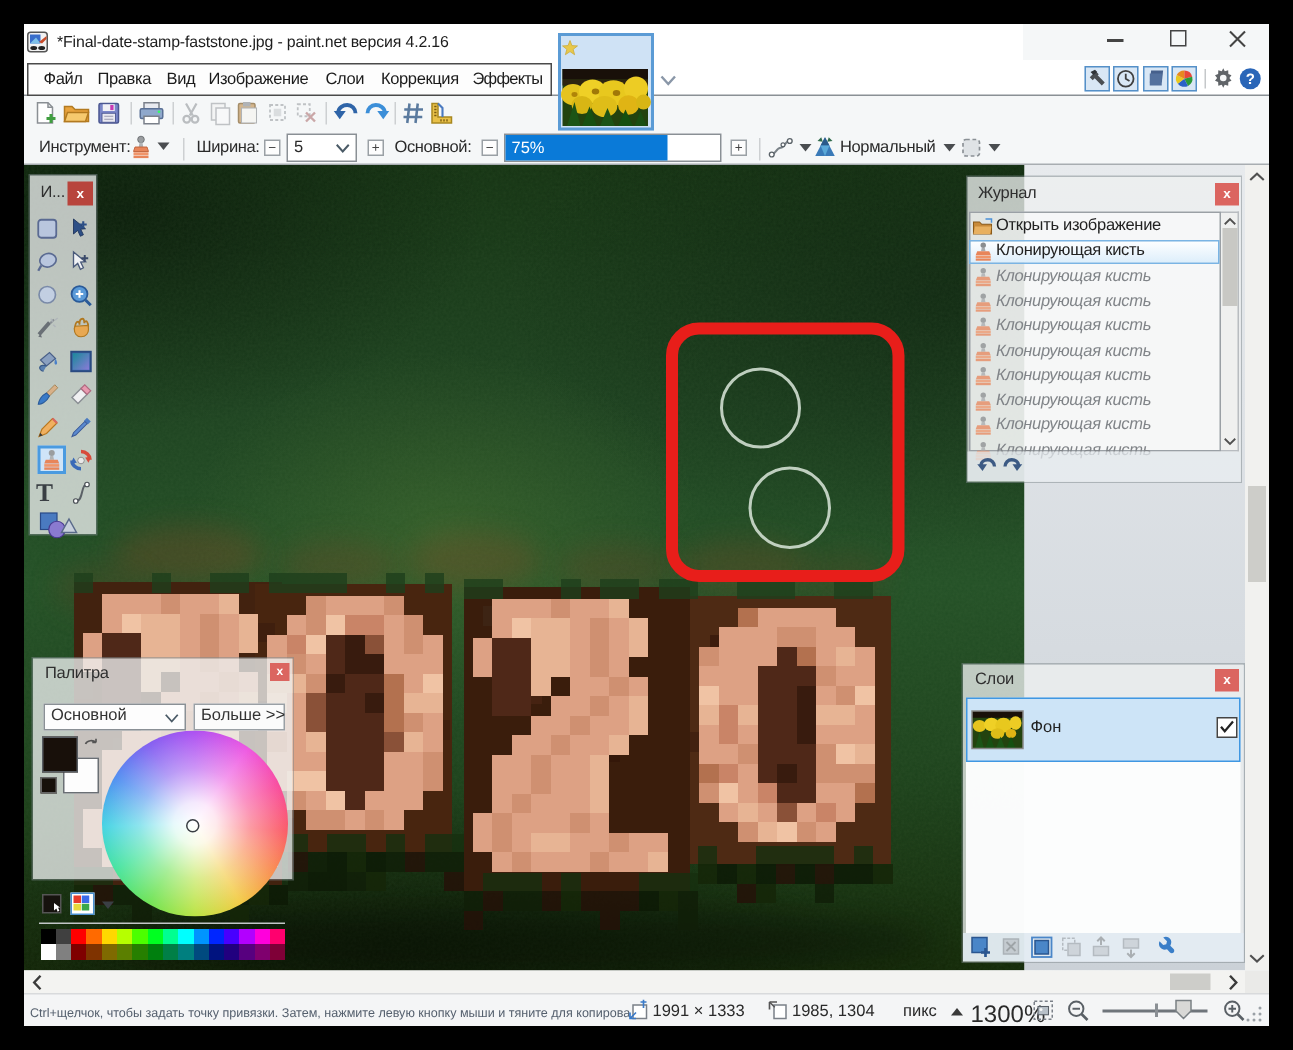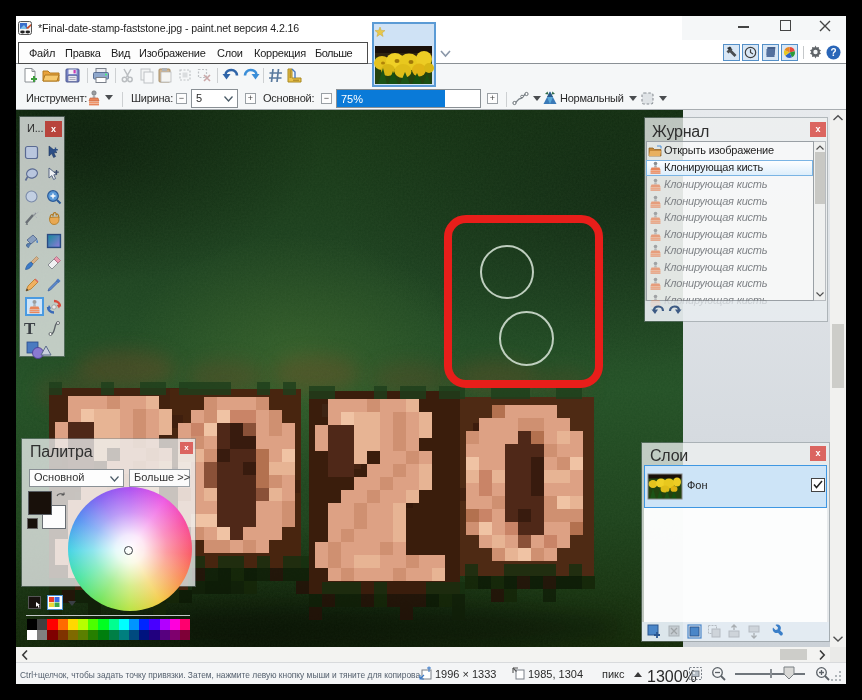--- a/index.html
+++ b/index.html
@@ -23,21 +23,21 @@
  radial-gradient(320px 190px at 10% 6%, rgba(4,14,5,.6), rgba(0,0,0,0) 75%),
  radial-gradient(380px 220px at 92% 16%, rgba(7,20,9,.45), rgba(0,0,0,0) 78%),
  linear-gradient(180deg,#153313 0%,#1d4220 30%,#235026 52%,#1d421c 76%,#132808 100%)}
 .haze{position:absolute;border-radius:50%;filter:blur(9px)}
 #workspace{position:absolute;left:667px;top:0;width:147px;height:537px;background:linear-gradient(180deg,#e7eaed 0%,#d6dbe0 60%,#cbd1d7 100%)}
 #vscroll{position:absolute;left:814px;top:94px;width:16px;height:537px;background:#f1f1ef}
 #hscroll{position:absolute;left:0;top:631px;width:814px;height:15px;background:#f3f3f1}
 #corner{position:absolute;left:814px;top:631px;width:16px;height:15px;background:#eaeae8}
 #statusbar{position:absolute;left:0;top:646px;width:830px;height:22px;background:#f4f5f6;border-top:1px solid #d8dadc}
 .panel{position:absolute;background:rgba(237,240,239,.78);box-shadow:0 0 0 1px rgba(125,135,140,.5)}
-.ptitle{position:absolute;font-size:16px;letter-spacing:-0.2px;color:#2f2f2f}
+.ptitle{position:absolute;font-size:11px;letter-spacing:-0.2px;color:#2f2f2f}
 .xbtn{position:absolute;background:#db6560;color:#fff;font-size:9px;font-weight:bold;text-align:center;font-family:"Liberation Sans",sans-serif}
 svg{position:absolute;overflow:visible}
 </style></head>
 <body>
 <div id="win">
 <div id="titlebar">
   <svg width="15" height="15" viewBox="0 0 15 15" style="left:2px;top:5px">
     <rect x="0.5" y="0.5" width="13" height="13" rx="2" fill="#f2f2f2" stroke="#555"></rect>
     <rect x="2" y="2" width="7" height="6" fill="#3a6ecb"></rect>
     <path d="M2 8 L6 4 L9 8 Z" fill="#7ec0e8"></path>
@@ -54,21 +54,21 @@
 </div>
 <div id="menubar"></div>
 <div id="menuline"></div>
 <div id="menubox"></div>
 <div class="mi" style="left:13px">Файл</div>
 <div class="mi" style="left:49px">Правка</div>
 <div class="mi" style="left:95px">Вид</div>
 <div class="mi" style="left:123px">Изображение</div>
 <div class="mi" style="left:201px">Слои</div>
 <div class="mi" style="left:238px">Коррекция</div>
-<div class="mi" style="left:299px;letter-spacing:-0.5px">Больше</div>
+<div class="mi" style="left:299px;letter-spacing:-0.5px">Эффекты</div>
 <div class="abs" style="left:356px;top:6px;width:64px;height:65px;background:#cfe2f5;border:2px solid #5b9bd5;z-index:6"></div>
 <svg width="10" height="10" style="left:359px;top:11px;z-index:7">
       <path d="M5 0 L6.3 3.4 L10 3.6 L7.1 5.9 L8.1 9.5 L5 7.4 L1.9 9.5 L2.9 5.9 L0 3.6 L3.7 3.4 Z" fill="#e8c84a" stroke="#c8a83a" stroke-width="0.5"></path>
     </svg>
 <svg width="57" height="38" viewBox="0 0 57 38" style="left:359px;top:30px;z-index:7">
   <rect width="57" height="38" fill="#23430f"></rect>
   <rect width="57" height="7" fill="#191009"></rect>
   <rect y="7" width="57" height="4" fill="#2e2410"></rect>
   <ellipse cx="7" cy="17" rx="8" ry="7" fill="#e5c31e"></ellipse>
   <ellipse cx="20" cy="15" rx="9" ry="8" fill="#efd026"></ellipse>
@@ -709,21 +709,21 @@
       </svg>
 </div>
 <div id="corner"></div>
 <div id="statusbar">
 <div class="abs" style="left:4px;top:7px;width:400px;font-size:8.4px;color:#55606e;white-space:nowrap;overflow:hidden">Ctrl+щелчок, чтобы задать точку привязки. Затем, нажмите левую кнопку мыши и тяните для копирования изображения вокруг точк...</div>
 <svg width="15" height="15" style="left:402px;top:3px">
         <rect x="4" y="4" width="9" height="9" fill="#fff" stroke="#7a8088"></rect>
         <path d="M2 13 L6 9 M2 9 L2 13 L6 13" stroke="#3a7ac8" stroke-width="1.1" fill="none"></path>
         <path d="M9 2 L13 2 M11 0.5 L11 6" stroke="#3a7ac8" stroke-width="1.1" fill="none"></path>
       </svg>
-<div class="abs" style="left:419px;top:5px;font-size:11px;color:#2a2a2a">1996 × 1333</div>
+<div class="abs" style="left:419px;top:5px;font-size:11px;color:#2a2a2a">1991 × 1333</div>
 <svg width="15" height="15" style="left:495px;top:3px">
         <rect x="5" y="4" width="8" height="9" fill="#fff" stroke="#7a8088"></rect>
         <path d="M2 2 L2 7 M2 2 L7 2" stroke="#555" stroke-width="1.1" fill="none"></path>
         <path d="M2 2 L5.5 5.5" stroke="#555" stroke-width="1.1"></path>
       </svg>
 <div class="abs" style="left:512px;top:5px;font-size:11px;color:#2a2a2a">1985, 1304</div>
 <div class="abs" style="left:586px;top:5px;font-size:11px;color:#2a2a2a">пикс</div>
 <svg width="8" height="5" style="left:618px;top:9px">
         <path d="M4 0 L8 5 L0 5 Z" fill="#3a3a3a"></path>
       </svg>

